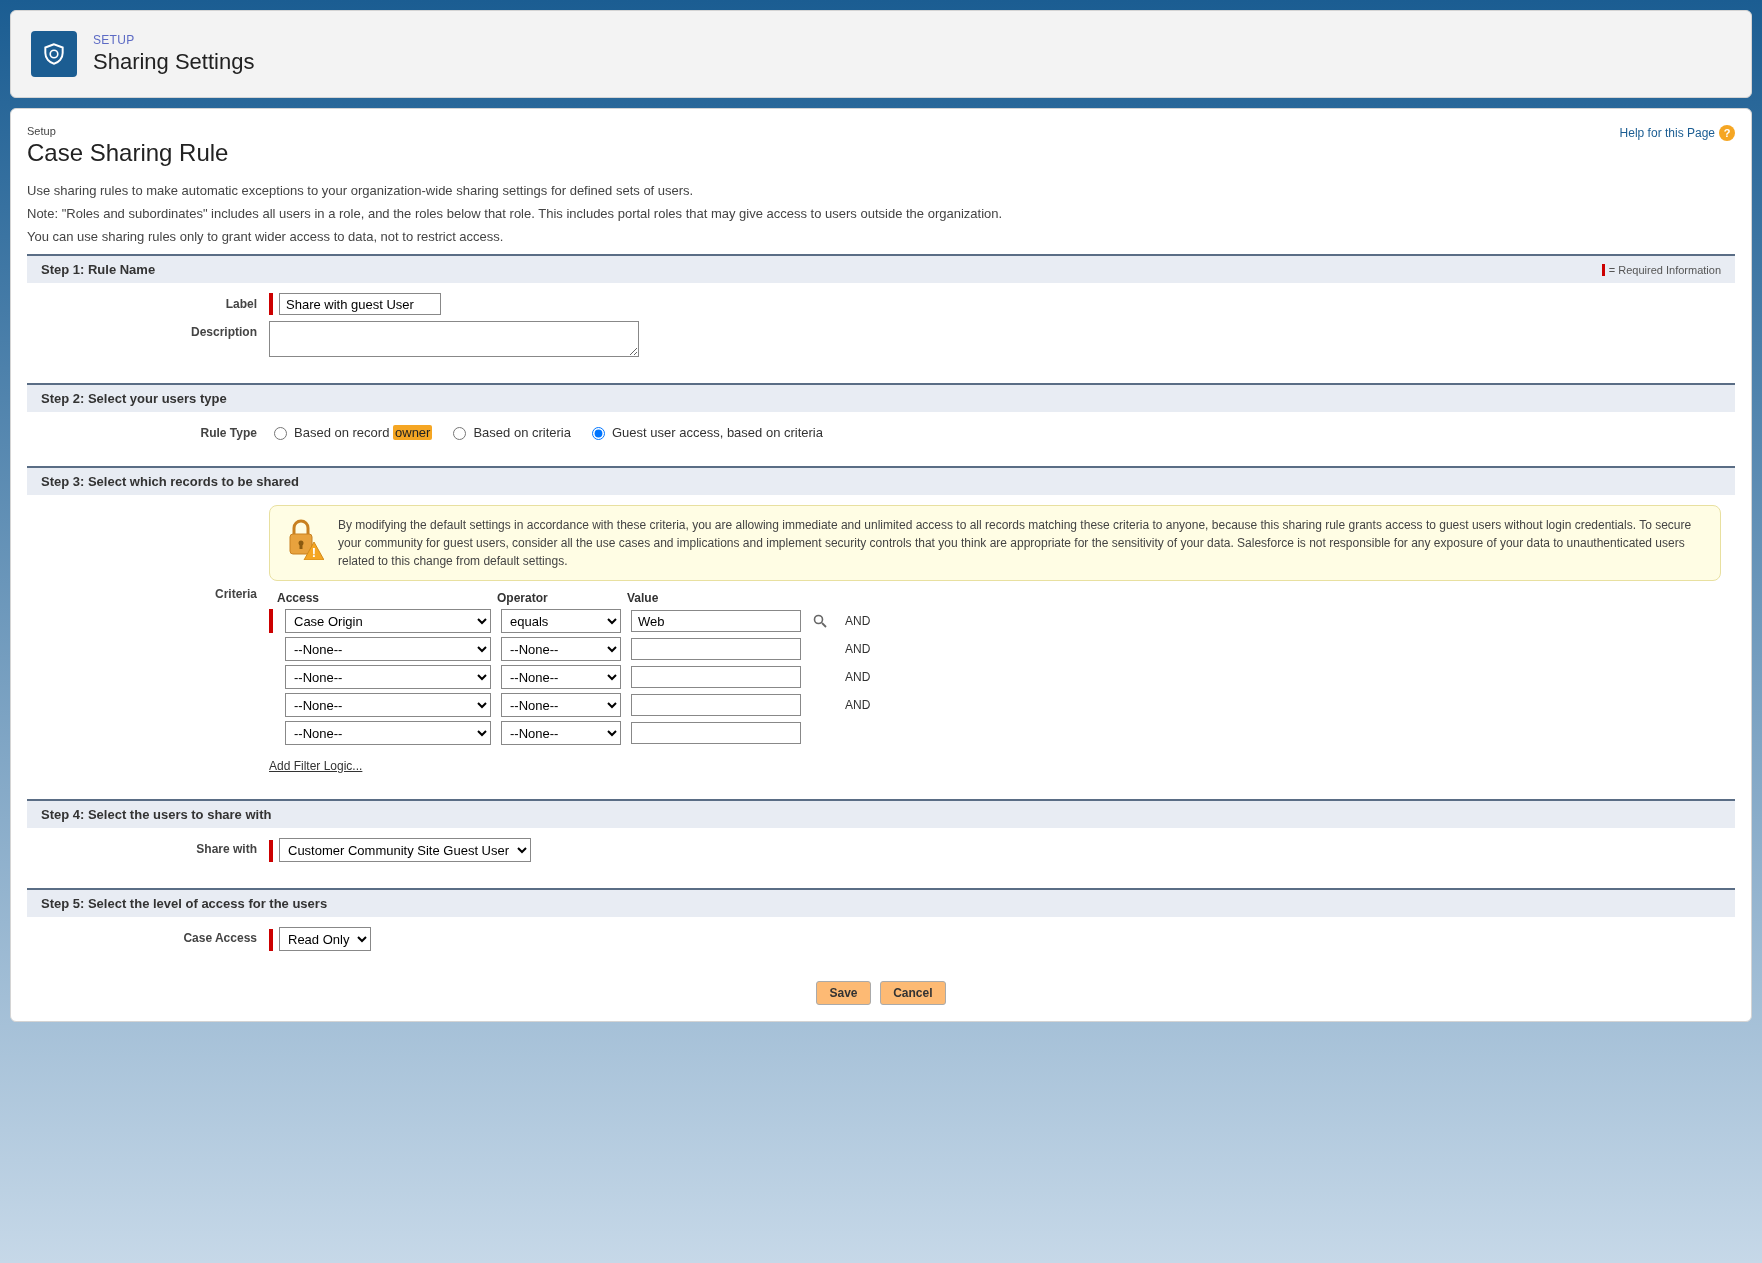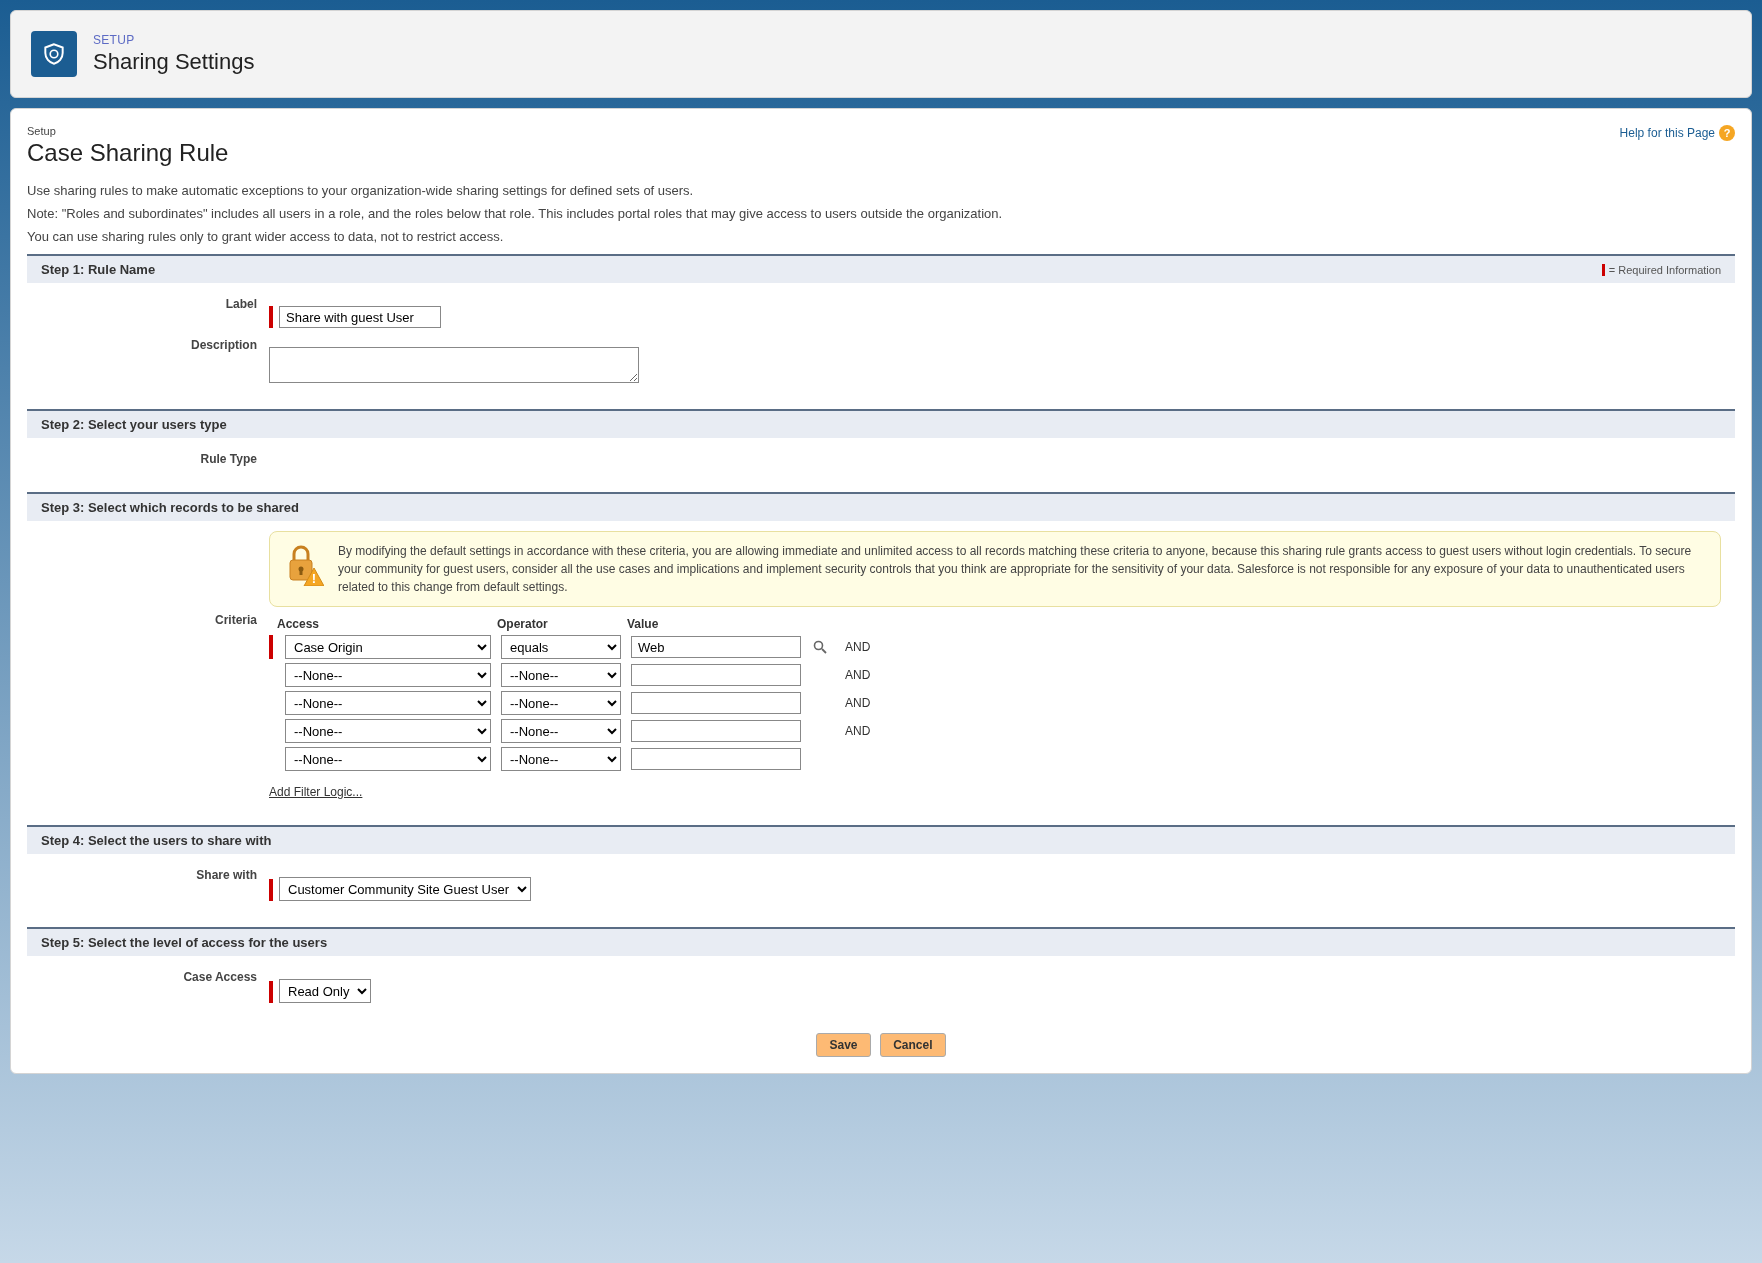--- a/index.html
+++ b/index.html
@@ -123,21 +123,20 @@
     font-size: 12px;
     font-weight: bold;
     color: #444;
     padding-right: 12px;
     padding-top: 4px;
   }
   .form-field {
     display: flex;
     align-items: flex-end;
     gap: 4px;
-    margin-top: 13px;
   }
   .req-bar {
     width: 4px;
     height: 22px;
     background: #c00;
     margin-right: 2px;
   }
   input[type="text"] {
     height: 22px;
     padding: 2px 6px;
@@ -327,20 +326,34 @@
       </div>
     </div>
   </div>
 
   <div class="step-header">
     <span>Step 2: Select your users type</span>
   </div>
   <div class="step-body">
     <div class="form-row">
       <div class="form-label">Rule Type</div>
+      <div class="radio-group">
+        <label>
+          <input type="radio" name="ruletype" style="">
+          <span><span>Based on record </span><span class="highlight-owner">owner</span></span>
+        </label>
+        <label>
+          <input type="radio" name="ruletype" style="">
+          <span>Based on criteria</span>
+        </label>
+        <label>
+          <input type="radio" name="ruletype" checked="" style="">
+          <span>Guest user access, based on criteria</span>
+        </label>
+      </div>
     </div>
   </div>
 
   <div class="step-header">
     <span>Step 3: Select which records to be shared</span>
   </div>
   <div class="step-body">
     <div class="form-row">
       <div class="form-label" style="padding-top:82px">Criteria</div>
       <div style="flex:1">

